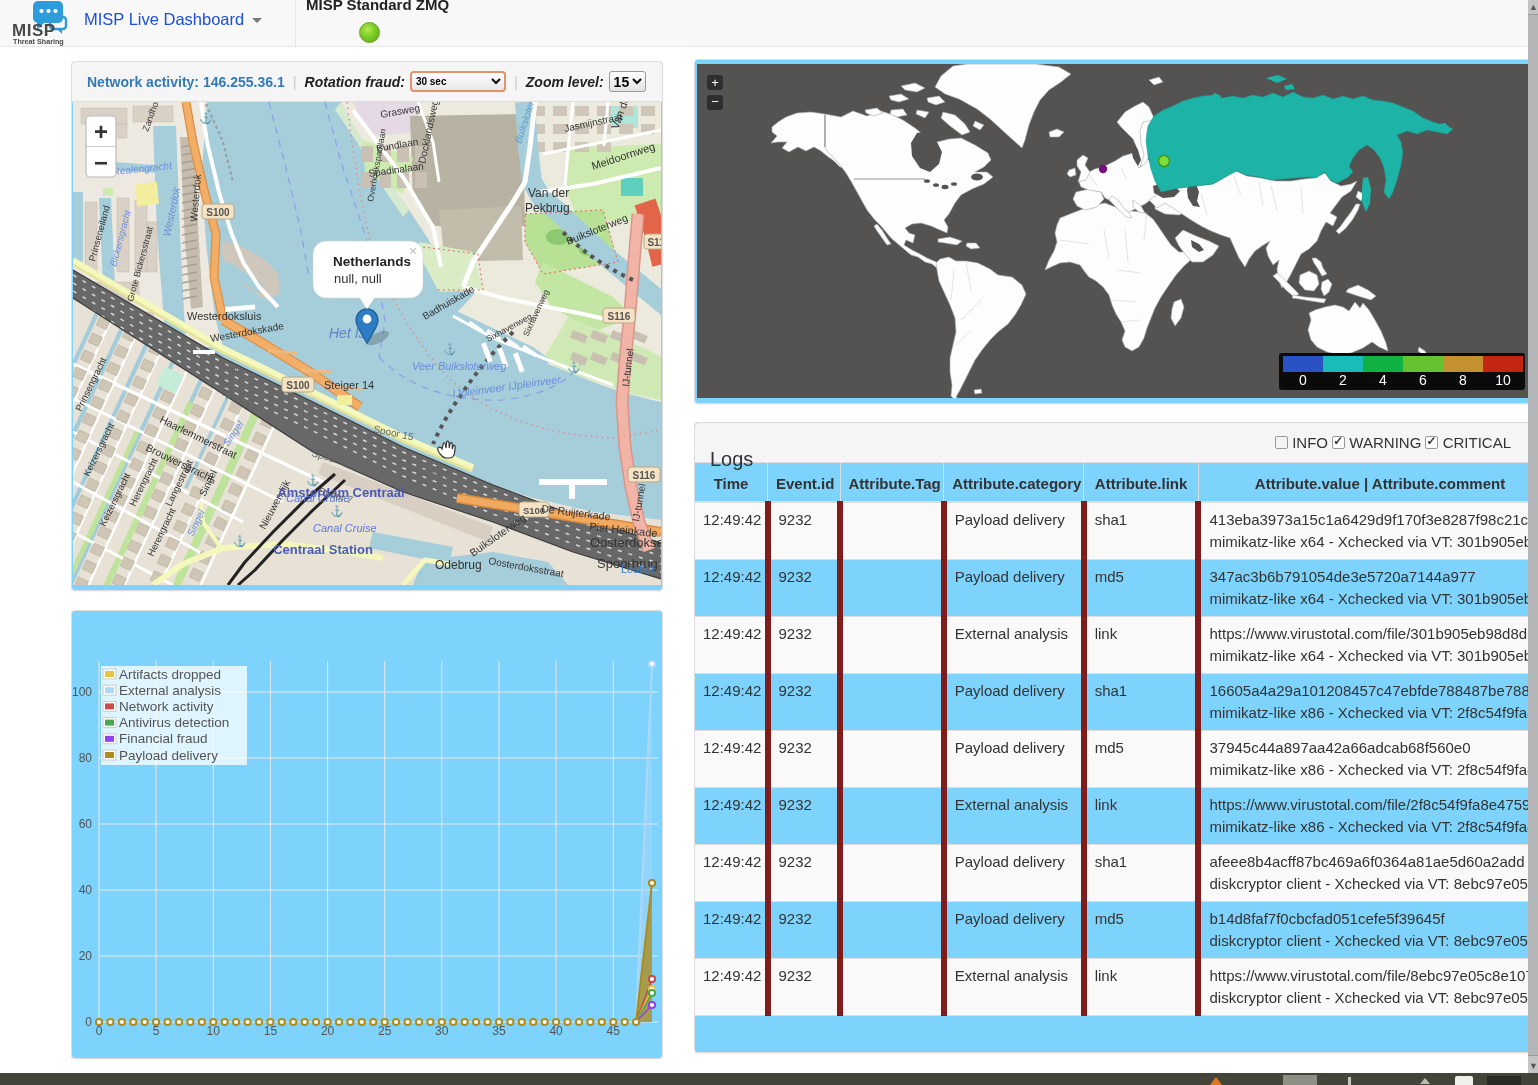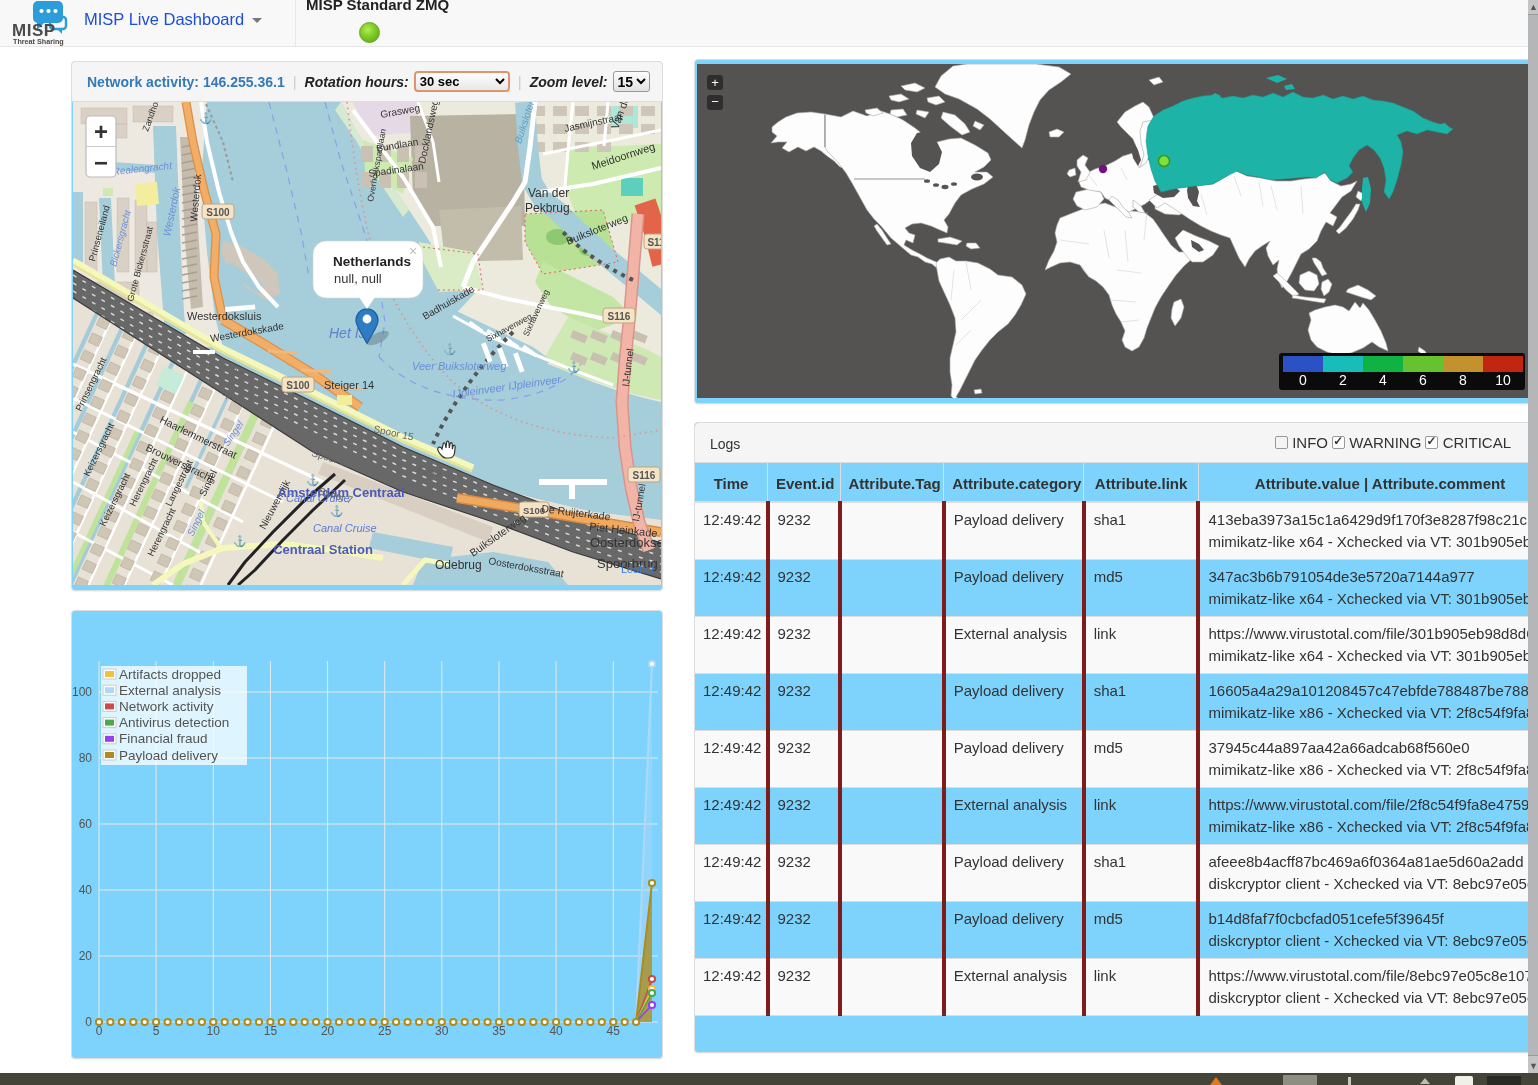--- a/index.html
+++ b/index.html
@@ -14,43 +14,43 @@
 background:radial-gradient(circle at 40% 35%, #b4ec54 0%, #7ccb23 45%, #57a410 100%);border:1px solid #6aa21a;}
 .panel{position:absolute;background:#7dd3fc;border:1px solid #ddd;border-radius:4px;box-shadow:0 1px 1px rgba(0,0,0,.05);margin-left:40px;}
 .phead{background:#f5f5f5;border-bottom:1px solid #ddd;border-radius:3px 3px 0 0;font-size:15px;color:#333;}
 
 #p-map{left:31px;top:61px;width:590px;height:528px;}
 #p-map .phead{height:39px;padding-left:15px;display:flex;align-items:center;white-space:nowrap;}
 #maplink{color:#337ab7;font-weight:bold;font-size:14px;}
 .hsep{color:#ccc;margin:0 8px;font-weight:normal;}
 .lbl-i{font-style:italic;font-weight:bold;color:#222;font-size:14px;}
 select{font-family:"Liberation Sans",sans-serif;}
-#sel-rot{margin-left:5px;width:96px;min-width:96px;height:21px;font-size:13px;font-weight:bold;border:2px solid #e2926d;border-radius:4px;background:linear-gradient(#fdfdfd,#e8e8e8);}
+#sel-rot{margin-left:5px;width:96px;min-width:96px;height:21px;font-size:10px;font-weight:bold;border:2px solid #e2926d;border-radius:4px;background:linear-gradient(#fdfdfd,#e8e8e8);}
 #sel-zoom{margin-left:5px;width:37px;height:21px;font-size:14px;font-weight:bold;border:1px solid #999;border-radius:3px;background:linear-gradient(#fdfdfd,#e2e2e2);}
 #mapbody{position:absolute;left:1px;top:40px;width:588px;height:483px;overflow:hidden;}
 
 #p-chart{left:31px;top:610px;width:590px;height:447px;}
 #p-chart .phead{height:39px;line-height:39px;padding-left:15px;}
 #chartbody{position:absolute;left:0px;top:40px;width:588px;height:405px;}
 
 #p-world{left:654px;top:59px;width:840px;height:343px;}
 #worldbody{position:absolute;left:2px;top:4px;width:836px;height:334px;background:#555352;}
 
 #p-logs{left:654px;top:422px;width:868px;height:629px;border-right:none;border-radius:4px 0 0 4px;}
 #p-logs .phead{height:39px;position:relative;border-radius:4px 0 0 0;}
-#logstitle{position:absolute;left:15px;top:13px;font-size:14px;color:#333;}
+#logstitle{position:absolute;left:15px;top:25px;font-size:20px;color:#333;}
 #logchecks{position:absolute;right:52px;top:11px;font-size:15px;color:#333;}
 .cb{display:inline-block;width:11px;height:11px;border:1px solid #999;background:#f4f4f4;border-radius:2px;vertical-align:-1px;position:relative;}
 .cb.ck{background:#fdfdfd;}
 .cb.ck:after{content:"✓";position:absolute;left:0px;top:-3px;font-size:12px;color:#333;font-weight:bold;}
 table#logtable{border-collapse:collapse;border-bottom:1px solid #ddd;width:866px;table-layout:fixed;font-size:15px;color:#333;}
 #logtable th{font-weight:bold;text-align:center;padding:12px 8px 9px;border-bottom:2px solid #ddd;border-left:1px solid #ddd;}
 #logtable th:first-child{border-left:none;}
 #logtable td.val,#logtable th.val{background-image:linear-gradient(#ddd,#ddd);background-size:1px 100%;background-position:333px 0;background-repeat:no-repeat;}
-#logtable td{padding:6px 8px;vertical-align:top;border-top:1px solid #ddd;border-left:4px solid #7f1d1d;line-height:22px;}
+#logtable td{padding:6px 8px;vertical-align:top;border-top:1px solid #ddd;border-left:6px solid #7f1d1d;line-height:22px;}
 #logtable td:first-child{border-left:none;}
 #logtable tr.odd td{background-color:#f9f9f9;}
 .val2{white-space:nowrap;overflow:hidden;display:block;height:44px;width:372px;}
 
 #taskbar{position:absolute;left:0;top:1073px;width:1538px;height:12px;background:#454439;}
 #pgscroll{position:absolute;left:1528px;top:0;width:10px;height:1073px;background:#c2c4c6;}
 #pgthumb{position:absolute;left:0px;top:14px;width:10px;height:1040px;background:#b4b6b8;border-top:1px solid #999;border-bottom:1px solid #999;}
 .sarrow{position:absolute;left:1529px;width:8px;height:8px;color:#555;font-size:9px;line-height:8px;}
 </style>
 </head>
@@ -70,21 +70,21 @@
   <div id="navtitle">MISP Live Dashboard<span id="caret"></span></div>
   <div id="navdiv"></div>
   <div id="zmqtitle">MISP Standard ZMQ</div>
   <div id="zmqdot"></div>
 </div>
 
 <div id="p-map" class="panel">
   <div class="phead">
       <span id="maplink">Network activity: 146.255.36.1</span>
       <span class="hsep">|</span>
-      <span class="lbl-i">Rotation hours:</span>
+      <span class="lbl-i">Rotation fraud:</span>
   <select id="sel-rot"><option>30 sec</option></select>
       <span class="hsep">|</span>
       <span class="lbl-i">Zoom level:</span>
   <select id="sel-zoom"><option>15</option></select>
     </div>
   <div id="mapbody"><svg width="588" height="483" viewBox="0 0 588 483" font-family="Liberation Sans">
 <rect width="588" height="483" fill="#a5cdda"></rect>
 <path d="M0 0 L134 0 L128 80 L134 150 L142 215 L150 245 L0 245 Z" fill="#eee9e0"></path>
 <path d="M0 176 L20 188 L60 212 L100 236 L150 264 L200 290 L250 313 L295 336 L340 356 L400 378 L460 396 L520 410 L588 418 L588 483 L0 483 Z" fill="#eee9e0"></path>
 <path d="M268 0 L283 28 L300 55 L318 82 L336 108 L352 132 L366 155 L378 172 L390 183 L402 191 L392 202 L380 214 L392 226 L420 240 L450 252 L470 260 L490 268 L505 274 L520 280 L540 287 L560 293 L575 297 L588 300 L588 0 Z" fill="#eceadd"></path>

